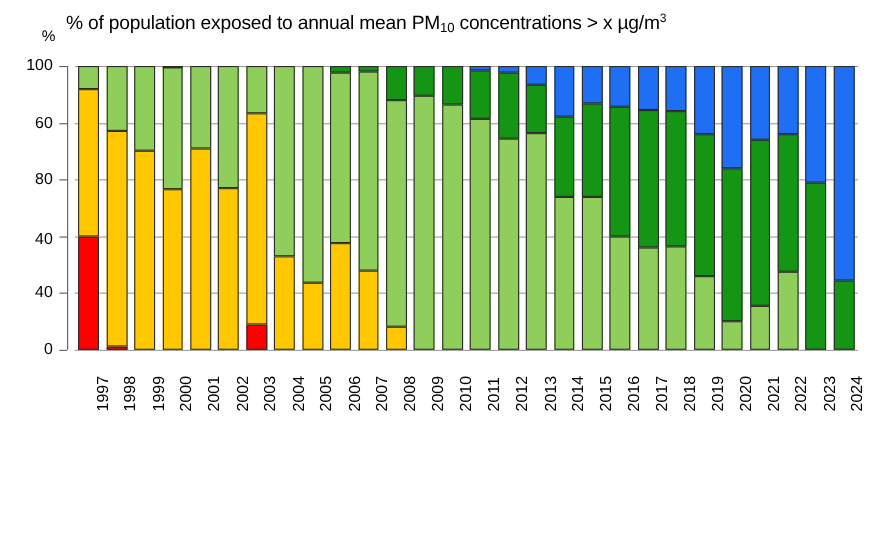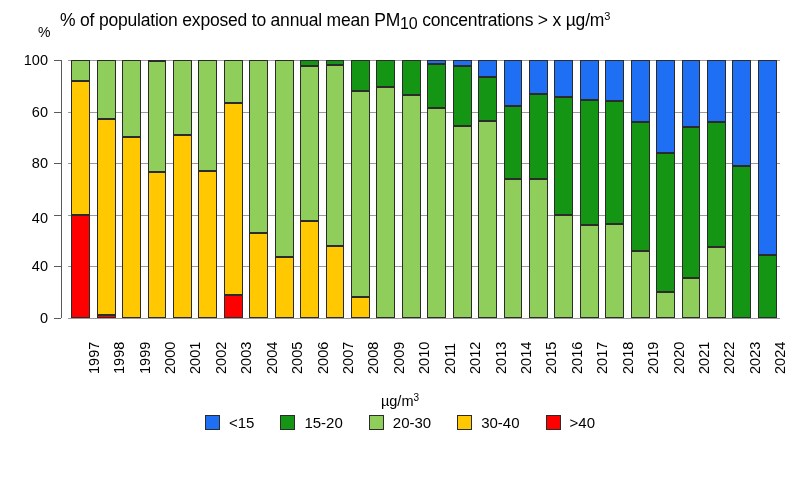--- a/index.html
+++ b/index.html
@@ -26,21 +26,21 @@
   
   #chart-title {
     position: absolute;
     left: 60px;
     top: 10px;
     width: 730px;
     font-size: 17.5px;
     letter-spacing: -0.2px;
     white-space: nowrap;
   }
-  #chart-title sub { font-size: 16px; vertical-align: baseline; position: relative; top: 3px; }
+  #chart-title sub { font-size: 12px; vertical-align: baseline; position: relative; top: 3px; }
   #chart-title sup { font-size: 11px; vertical-align: baseline; position: relative; top: -6px; }
 
   
   #y-unit {
     position: absolute;
     left: 38px;
     top: 24px;
     font-size: 14px;
   }
 
@@ -348,39 +348,16 @@
       <div class="x-label" style="left: 595.286px; top: 374px;">2017</div>
       <div class="x-label" style="left: 620.714px; top: 374px;">2018</div>
       <div class="x-label" style="left: 646.143px; top: 374px;">2019</div>
       <div class="x-label" style="left: 671.571px; top: 374px;">2020</div>
       <div class="x-label" style="left: 697px; top: 374px;">2021</div>
       <div class="x-label" style="left: 722.429px; top: 374px;">2022</div>
       <div class="x-label" style="left: 747.857px; top: 374px;">2023</div>
       <div class="x-label" style="left: 773.286px; top: 374px;">2024</div>
     </div>
 
-  <div id="legend-unit"><span>µg/m</span><sup>3</sup></div>
-
-  <div id="legend-row">
-      <div class="legend-item">
-        <span class="legend-swatch" style="background: rgb(31, 111, 245);"></span>
-        <span class="legend-text">&lt;15</span>
-      </div>
-      <div class="legend-item">
-        <span class="legend-swatch" style="background: rgb(20, 150, 20);"></span>
-        <span class="legend-text">15-20</span>
-      </div>
-      <div class="legend-item">
-        <span class="legend-swatch" style="background: rgb(143, 206, 90);"></span>
-        <span class="legend-text">20-30</span>
-      </div>
-      <div class="legend-item">
-        <span class="legend-swatch" style="background: rgb(255, 200, 0);"></span>
-        <span class="legend-text">30-40</span>
-      </div>
-      <div class="legend-item">
-        <span class="legend-swatch" style="background: rgb(254, 0, 0);"></span>
-        <span class="legend-text">&gt;40</span>
-      </div>
-    </div>
+
 
 
 </div>
 
 </body></html>

